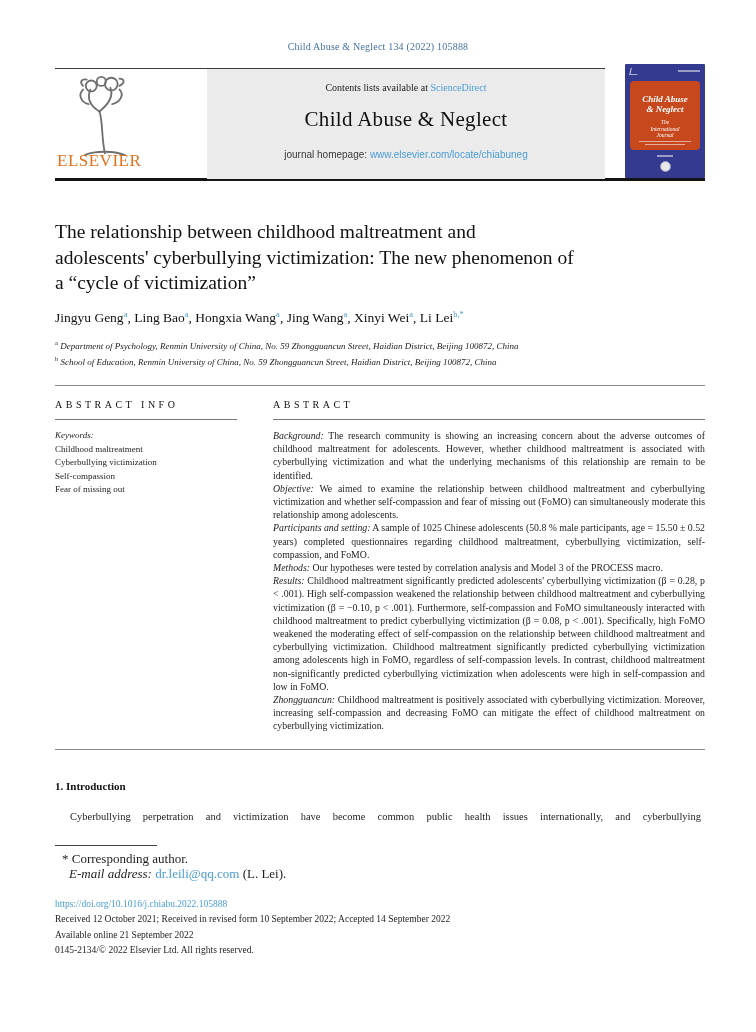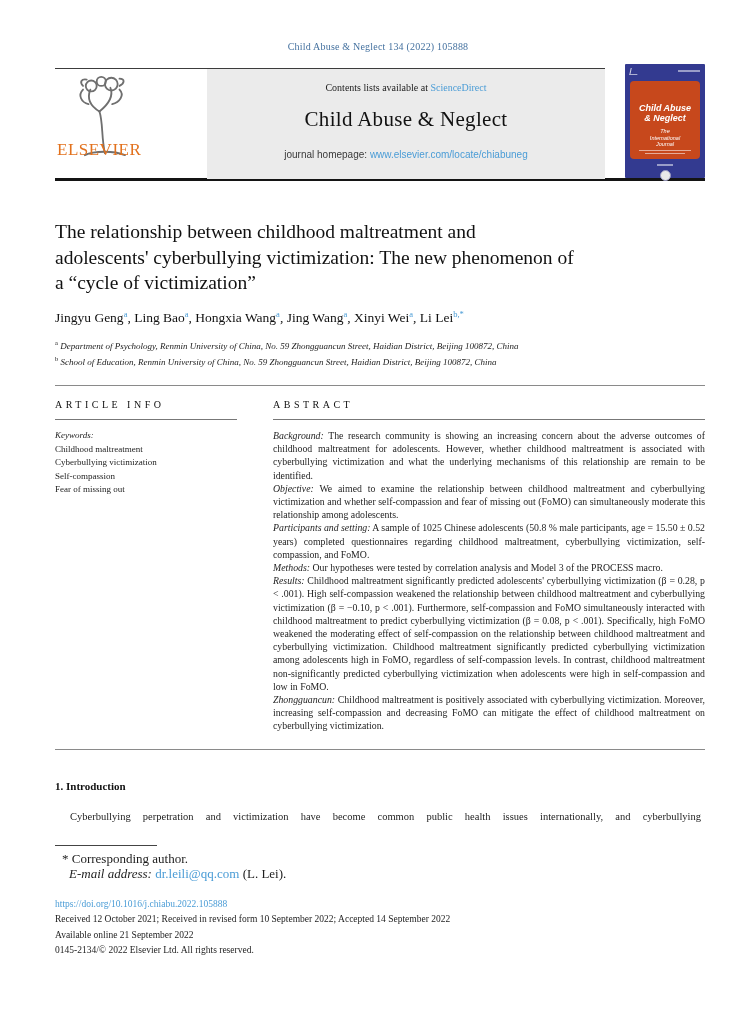--- a/index.html
+++ b/index.html
@@ -20,21 +20,21 @@
 
   
   .header-row { margin: 16px 51px 0 55px; position: relative; height: 110px; }
   .header-main {
     display: flex; height: 110px; margin-right: 100px;
     border-top: 1px solid #3c3c3c;
   }
   .logo-col { width: 152px; position: relative; background: #fff; }
   .tree-svg { position: absolute; top: 6px; left: 16px; }
   .elsevier-word {
-    position: absolute; bottom: 18px; left: 2px;
+    position: absolute; bottom: 7px; left: 2px;
     font-size: 17px; color: #e2711d; letter-spacing: 0.5px;
   }
   .gray-band {
     flex: 1; background: #ebebeb; text-align: center;
     padding-top: 13px; height: 110px;
   }
   .contents-line { font-size: 10px; color: #222; }
   .journal-title { font-size: 21px; margin-top: 14px; color: #111; letter-spacing: 0.3px; text-align: center; }
   .homepage-line {
     font-family: "Liberation Sans", "DejaVu Sans", sans-serif;
@@ -45,22 +45,22 @@
   .cover {
     position: absolute; right: 0; top: -4px; width: 80px; height: 114px;
     background: #333a90; border-radius: 1px; padding: 4px 5px; cursor: pointer;
   }
   .cover-top { display: flex; justify-content: space-between; align-items: flex-start; height: 10px; }
   .cover-sprig { width: 8px; height: 7px; border-left: 1px solid rgba(255,255,255,.8);
     border-bottom: 1px solid rgba(255,255,255,.6); transform: skewX(-12deg); }
   .cover-topline { width: 22px; height: 2px; background: rgba(255,255,255,.5); margin-top: 2px; }
   .cover-box {
     margin-top: 3px; background: #c7481c; border-radius: 4px;
-    padding: 22px 3px 5px; text-align: center; color: #fff;
-    font-family: Liberation Sans, sans-serif;
+    padding: 13px 3px 5px; text-align: center; color: #fff;
+    font-family: Liberation Serif, serif;
   }
   .cover-title { font-size: 9px; font-weight: bold; font-style: italic; line-height: 10px; }
   .cover-sub { font-size: 5.5px; line-height: 6.5px; margin-top: 5px; font-style: italic; }
   .cover-bar { height: 1px; background: rgba(255,255,255,.55); margin: 2px 6px 0; }
   .cover-bar.short { margin: 2px 12px 0; }
   .cover-foot { margin-top: 5px; text-align: center; }
   .cover-dash { width: 16px; height: 2px; background: rgba(255,255,255,.5); margin: 2px auto 0; }
   .cover-emblem {
     width: 11px; height: 11px; border-radius: 50%; background: #e8e8e8;
     margin: 4px auto 0; border: 1px solid #9a9ac2;
@@ -210,21 +210,21 @@
 
   <div class="affils">
     <div><sup>a</sup><span> Department of Psychology, Renmin University of China, No. 59 Zhongguancun Street, Haidian District, Beijing 100872, China</span></div>
     <div><sup>b</sup><span> School of Education, Renmin University of China, No. 59 Zhongguancun Street, Haidian District, Beijing 100872, China</span></div>
   </div>
 
   <hr class="main-rule">
 
   <div class="columns">
     <div class="col-left">
-      <div class="col-heading">ARTICLE INFO</div>
+      <div class="col-heading">ABSTRACT INFO</div>
       <hr class="col-rule">
       <div class="keywords">
         <div class="kw-label">Keywords:</div>
         <div>Childhood maltreatment</div>
         <div>Cyberbullying victimization</div>
         <div>Self-compassion</div>
         <div>Fear of missing out</div>
       </div>
     </div>
     <div class="col-right abstract">

